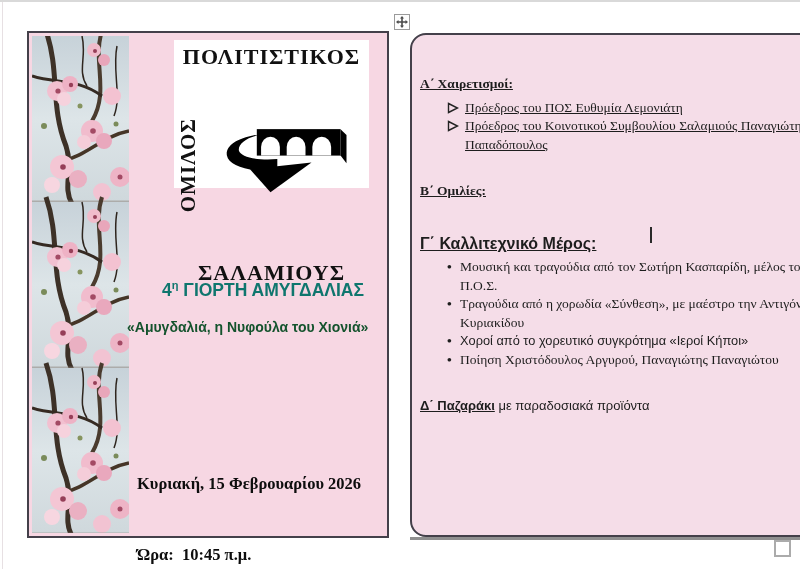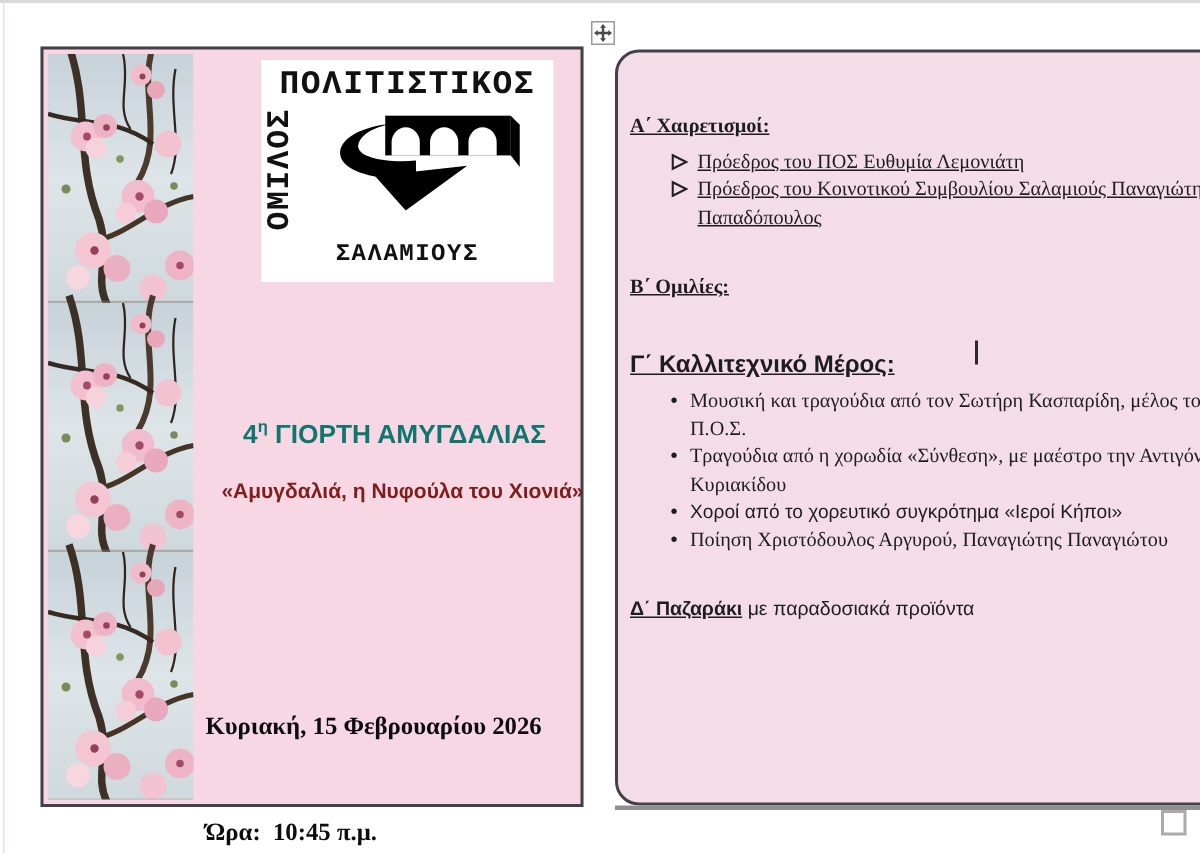--- a/index.html
+++ b/index.html
@@ -27,40 +27,40 @@
     position:absolute;left:-2px;right:-2px;bottom:-5px;height:3px;background:#8f8f8f;
   }
 
   
   .photo-strip{position:absolute;left:3px;top:3px;width:97px;height:497px;}
 
   
   .logo-box{
     position:absolute;left:145px;top:7px;width:195px;height:148px;background:#ffffff;
     display:flex;flex-direction:column;align-items:stretch;
-    font-family:Liberation Mono, monospace;font-weight:bold;color:#111;
+    font-family:Liberation Serif, serif;font-weight:bold;color:#111;gap:46px;
   }
   .logo-top{font-size:22px;text-align:center;letter-spacing:1px;line-height:30px;margin-top:2px;}
   .logo-mid{flex:1;display:flex;flex-direction:row;align-items:center;}
   .logo-side{
     writing-mode:vertical-rl;transform:rotate(180deg);
     font-size:21px;letter-spacing:1px;line-height:24px;margin-left:2px;
   }
   .logo-bridge{flex:1;display:flex;align-items:center;justify-content:center;}
-  .logo-bottom{font-size:16px;text-align:center;letter-spacing:1px;line-height:30px;margin-bottom:4px;}
+  .logo-bottom{font-size:22px;text-align:center;letter-spacing:1px;line-height:30px;margin-bottom:4px;}
 
   
   .flyer-title{
     position:absolute;left:112px;top:246px;width:244px;text-align:center;
     font-family:"Liberation Sans", sans-serif;font-weight:bold;font-size:17.5px;color:#0f766e;
   }
   .flyer-title sup{font-size:11px;}
   .flyer-subtitle{
-    position:absolute;left:98px;top:286px;width:262px;text-align:right;
-    font-family:"Liberation Sans", sans-serif;font-weight:bold;font-size:14px;color:#7f1d1d;
+    position:absolute;left:98px;top:286px;width:262px;text-align:left;
+    font-family:"Liberation Sans", sans-serif;font-weight:bold;font-size:14px;color:#14532d;
   }
   .flyer-details{
     position:absolute;left:108px;top:392px;width:250px;
     font-family:"Liberation Serif", serif;font-weight:bold;font-size:16.5px;line-height:23.5px;color:#0d0d0d;
     white-space:pre-wrap;
   }
 
   
   .program{position:absolute;left:0;top:0;right:0;bottom:0;padding:6px 14px 0 8px;font-size:13.5px;line-height:18.5px;}
   .sec-heading{font-weight:bold;text-decoration:underline;}

